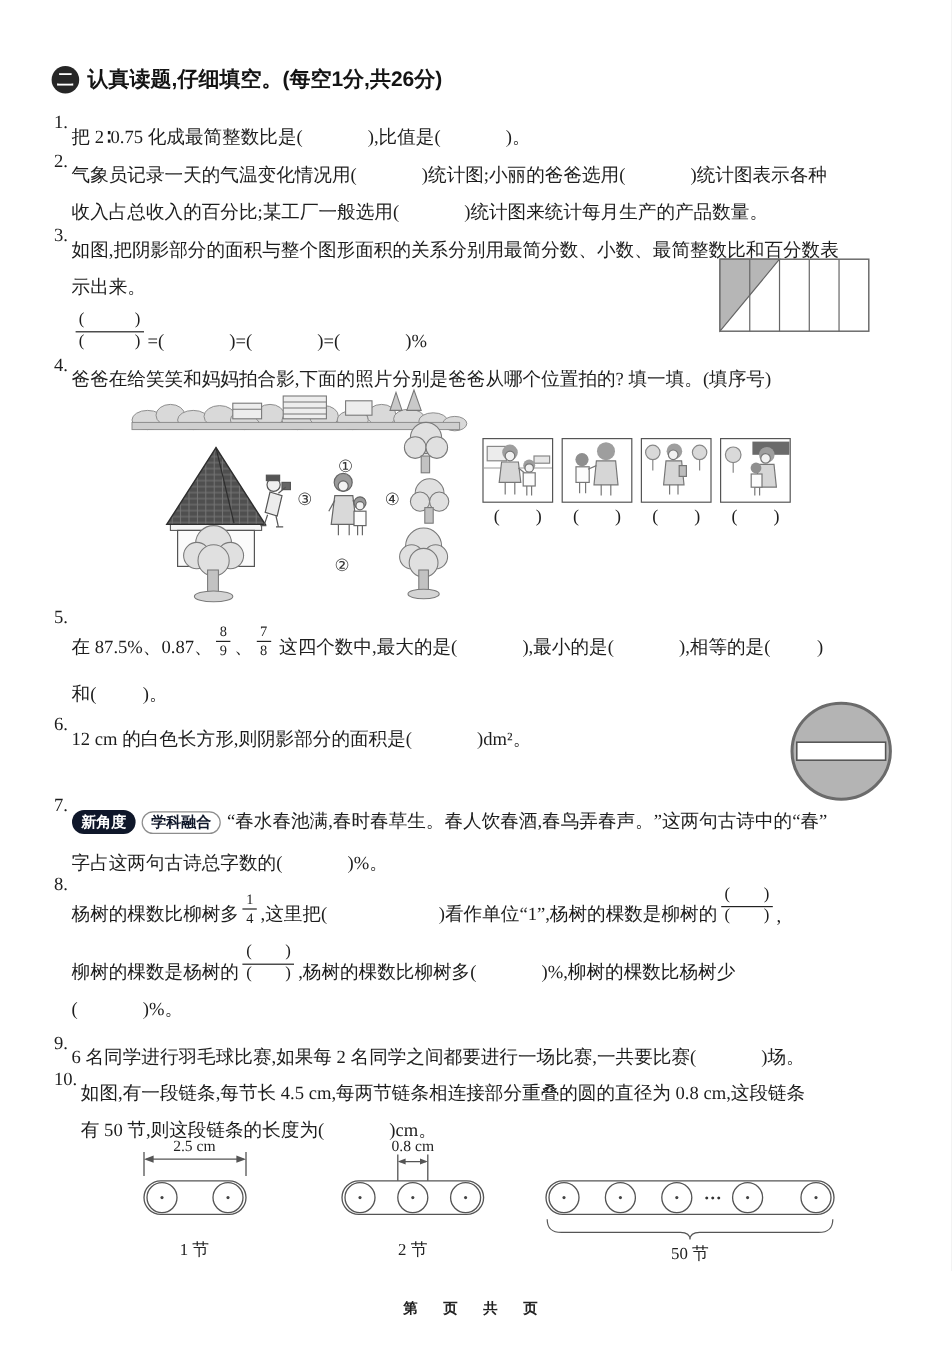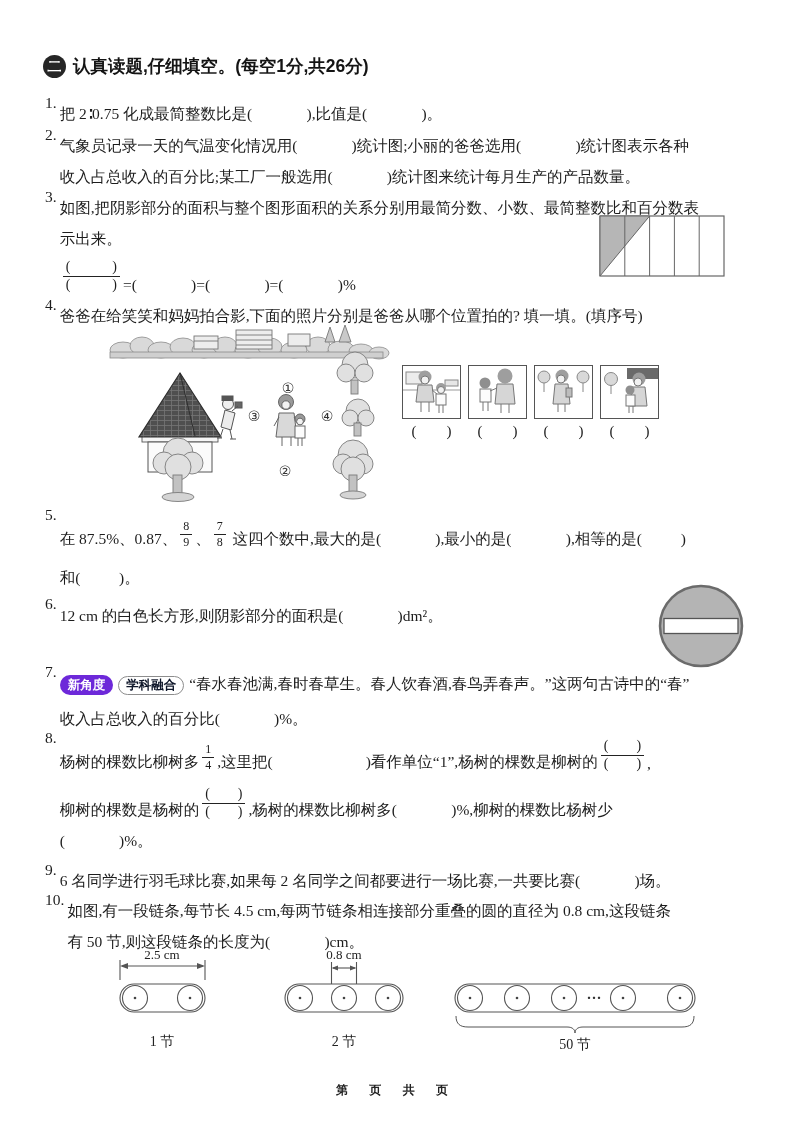--- a/index.html
+++ b/index.html
@@ -23,21 +23,21 @@
   .t{white-space:pre-wrap;}
   
   .frac{display:inline-flex;flex-direction:column;align-items:center;line-height:1.2;margin:0 3px;}
   .frac .fn{padding:0 3px;border-bottom:1.2px solid #222;text-align:center;white-space:pre;}
   .frac .fd{padding:0 3px;text-align:center;white-space:pre;}
   .frac.small{font-size:12px;line-height:1.25;}
   .frac.blank{font-size:14px;}
   
   .badge{font-family:"Liberation Sans","DejaVu Sans",sans-serif;font-size:12.5px;font-weight:bold;
          border-radius:10px;padding:1.5px 8px;margin-right:5px;display:inline-block;white-space:nowrap;}
-  .badge.filled{background:#6d28d9;color:#ffffff;}
+  .badge.filled{background:#0f172a;color:#ffffff;}
   .badge.outline{border:1.5px solid #8d8d8d;color:#0f172a;padding:0 7px;}
   
   .fig{position:absolute;}
   
   .photos{position:absolute;display:flex;}
   .photo-cell{width:59px;margin-right:7px;text-align:center;}
   svg.photo{border:1px solid #555;background:#fff;display:block;}
   .pblank{font-size:15px;height:24px;line-height:24px;white-space:pre;}
   
   .footer{position:absolute;top:1082px;left:0;width:100%;text-align:center;
@@ -322,21 +322,21 @@
 
   <div class="q" style="top:663px">
     <span class="qno">7.</span>
     <div class="qbody">
       <div class="line mh32">
         <span class="badge filled">新角度</span>
         <span class="badge outline">学科融合</span>
         <span class="t">“春水春池满,春时春草生。春人饮春酒,春鸟弄春声。”这两句古诗中的“春”</span>
       </div>
       <div class="line mh32" style="margin-top:3px">
-          <span class="t">收入占总收入的百分比(              )%。</span>
+          <span class="t">字占这两句古诗总字数的(              )%。</span>
         </div>
     </div>
   </div>
 
   <div class="q" style="top:729px">
     <span class="qno">8.</span>
     <div class="qbody">
       <div class="line tall">
         <span class="t">杨树的棵数比柳树多</span>
         <span class="frac small">

